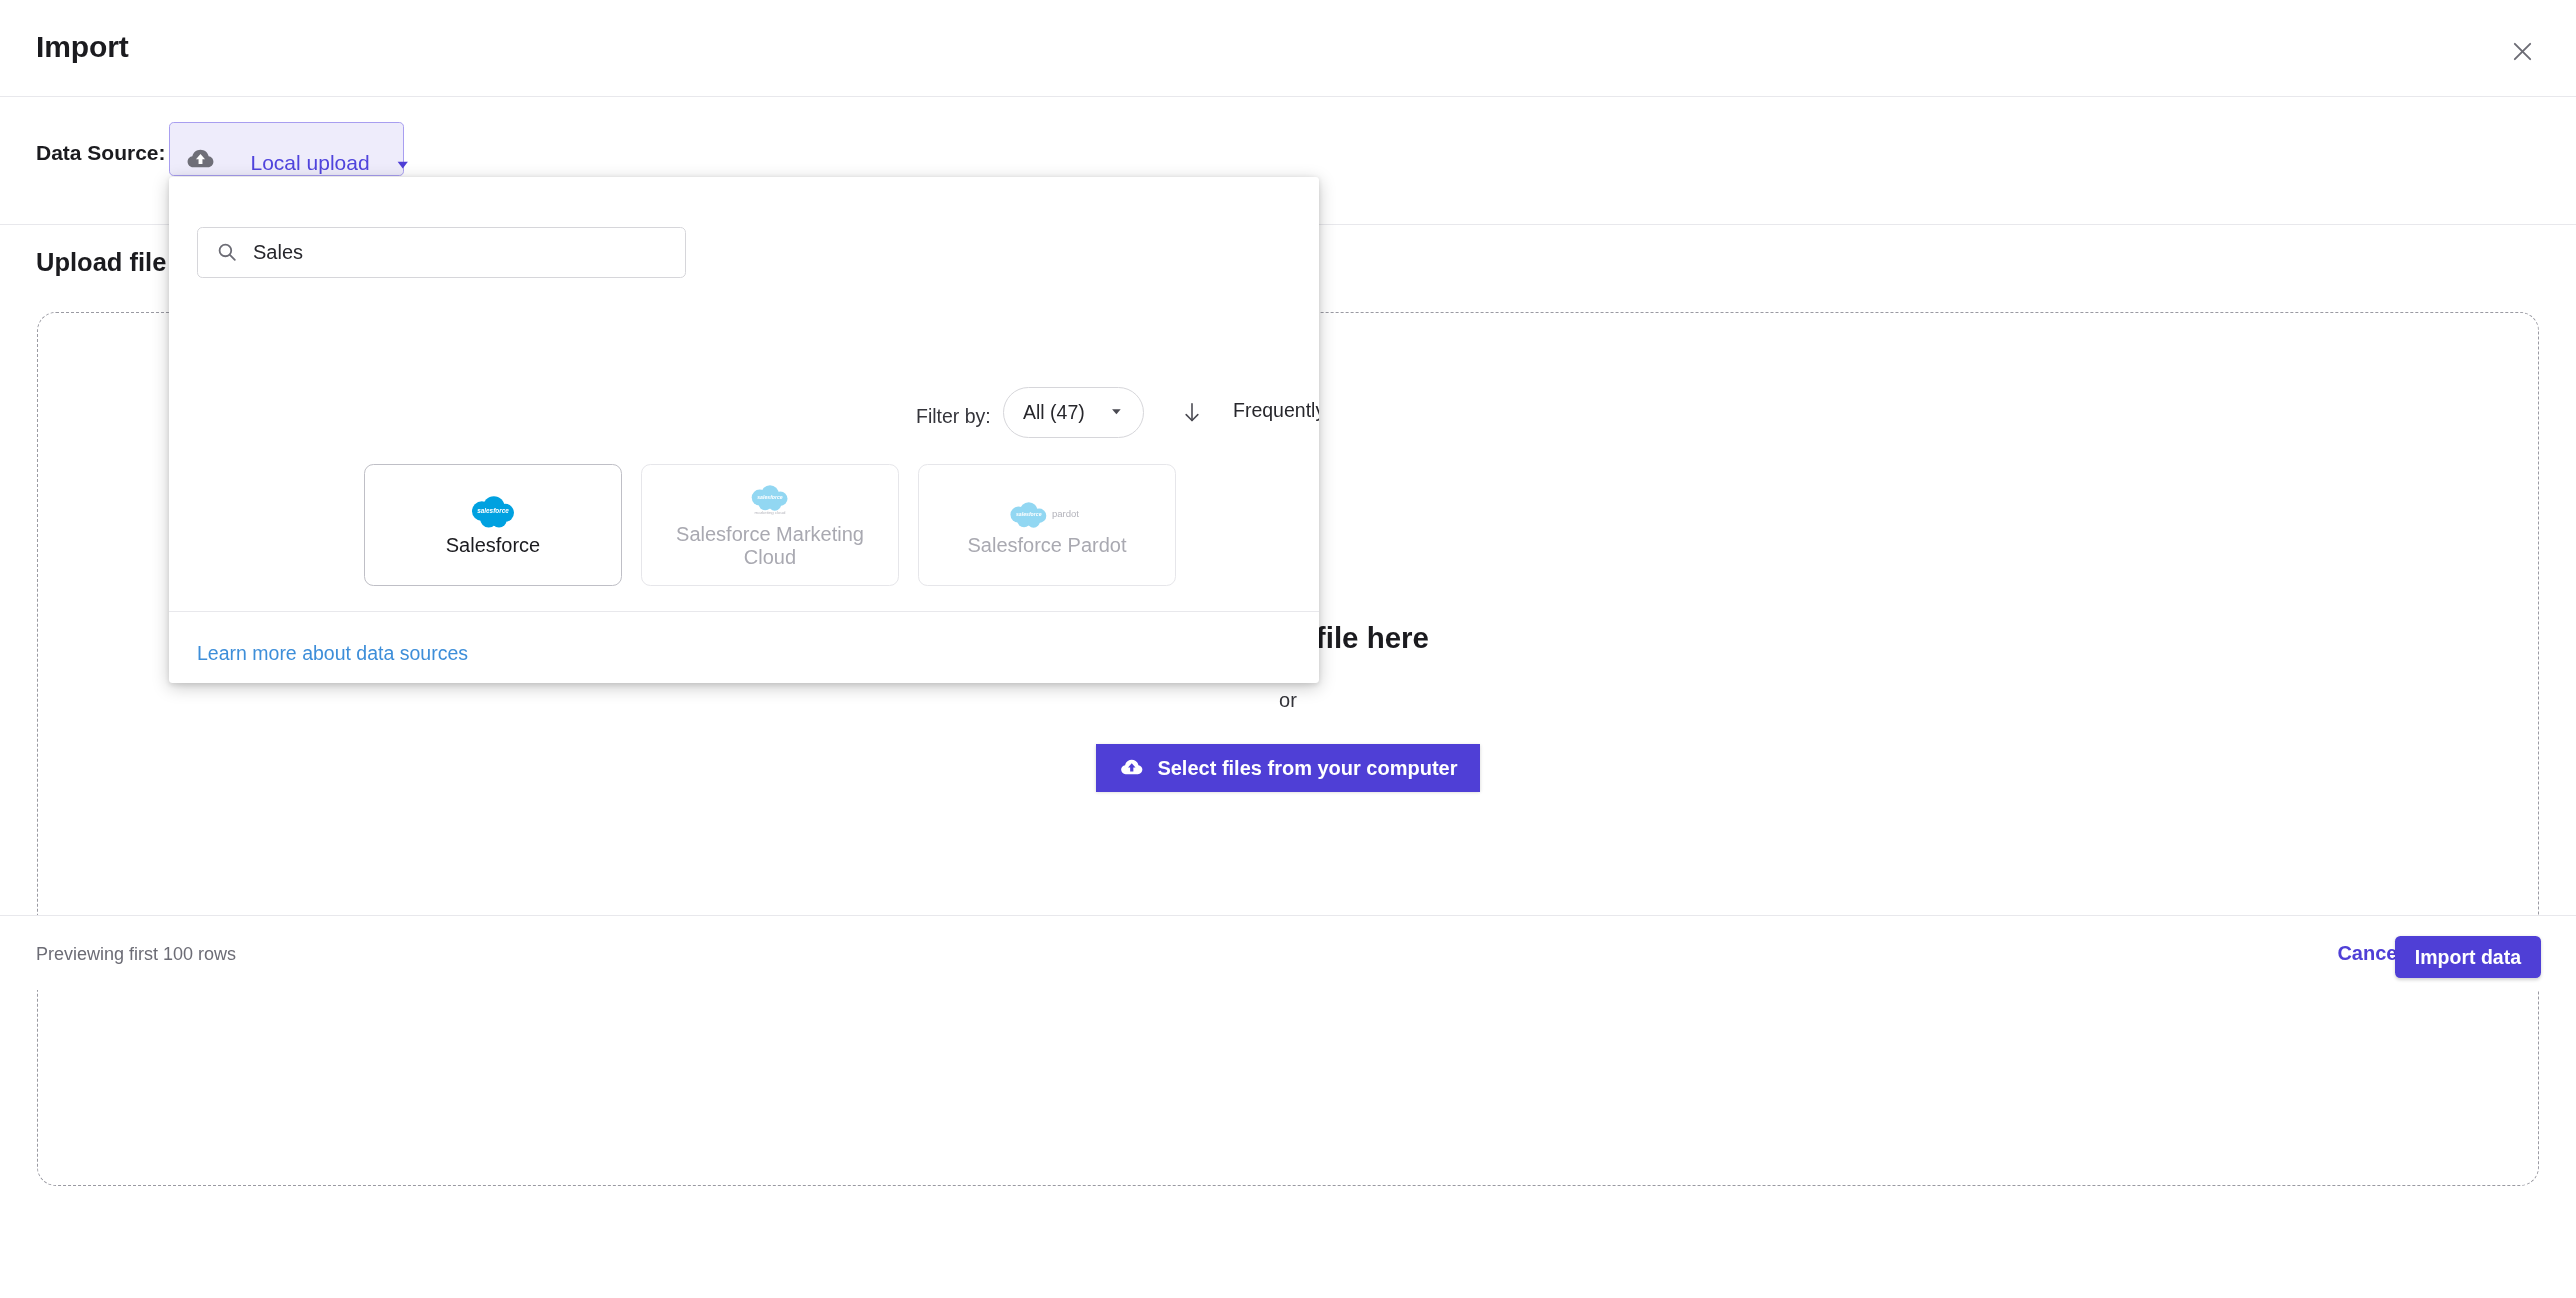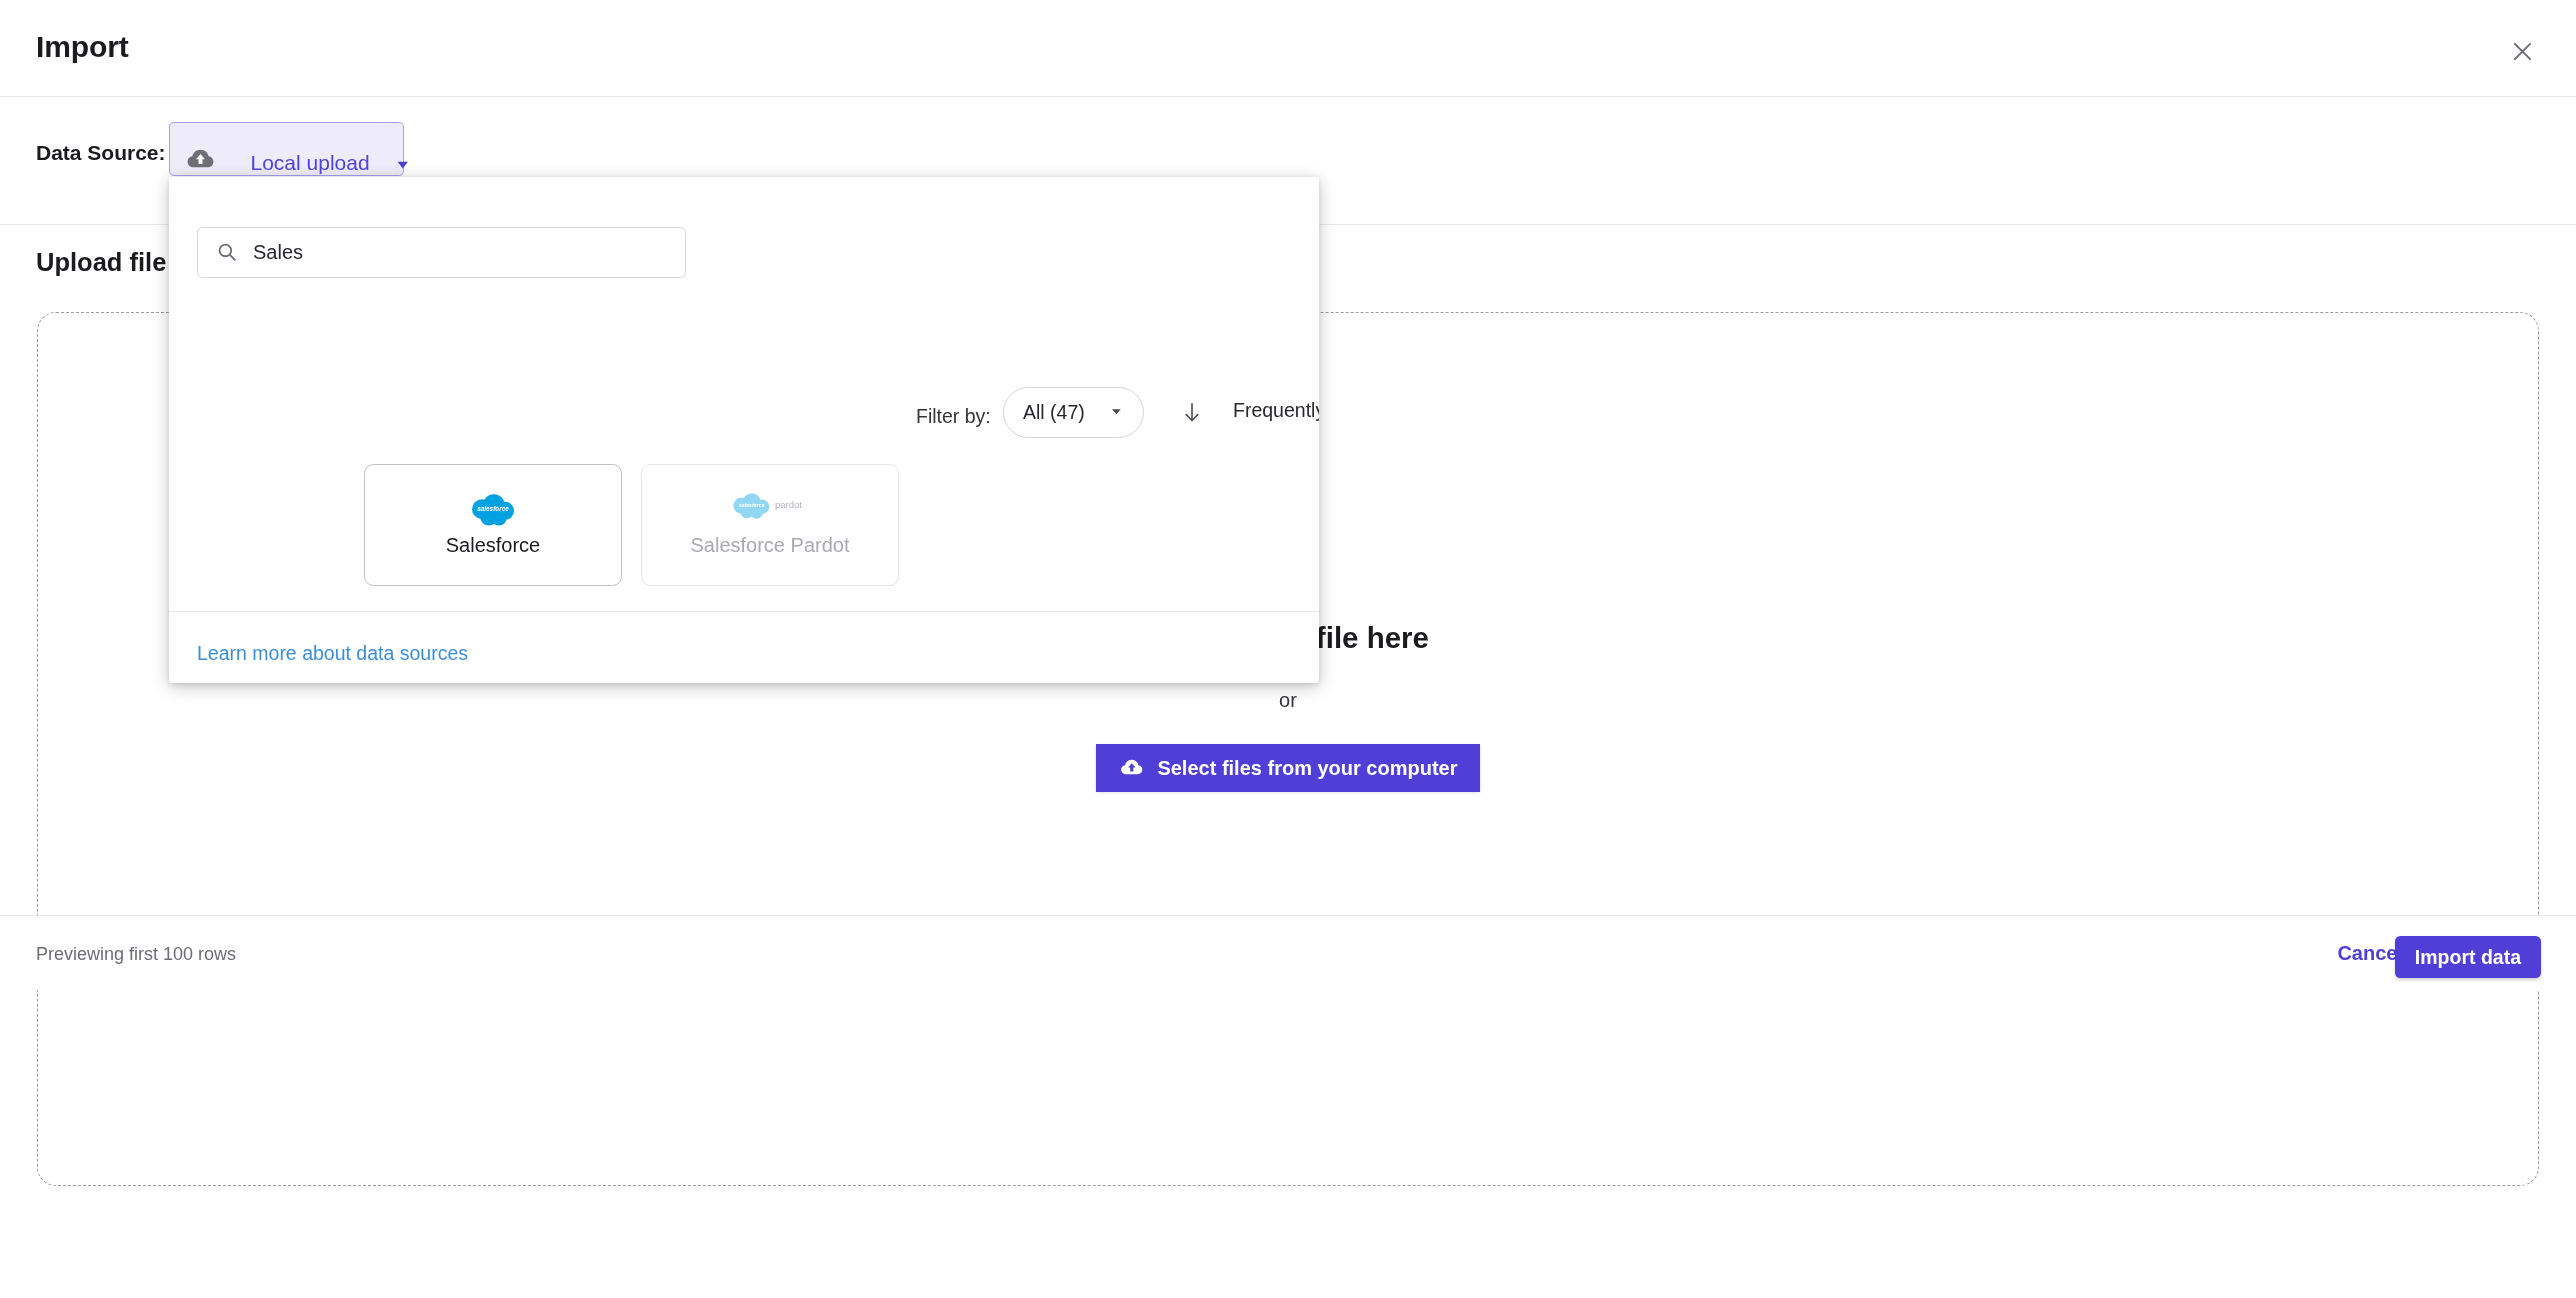--- a/index.html
+++ b/index.html
@@ -318,21 +318,21 @@
     cursor: pointer;
     padding: 8px 13.4px;
   }
   .card.disabled {
     border-color: #e6e6ea;
     cursor: default;
   }
   .card-logo {
     height: 38px;
     display: flex;
-    align-items: flex-start;
+    align-items: flex-end;
     justify-content: center;
     margin-bottom: 4px;
   }
   .card-label {
     font-size: 20px;
     color: #1b1b1f;
     text-align: center;
     line-height: 1.16;
   }
   .card.disabled .card-label { color: #a9a9b1; }
@@ -454,20 +454,36 @@
               <circle cx="88" cy="44" r="21"></circle>
                 <circle cx="50" cy="58" r="20"></circle>
               <circle cx="74" cy="60" r="18"></circle>
             </g>
             <text x="60" y="45" font-family="Liberation Sans, sans-serif" font-size="15" font-weight="700" font-style="italic" fill="#ffffff" text-anchor="middle">salesforce</text>
           </svg>
         </div>
         <div class="card-label">Salesforce</div>
       </div>
 
+      <div class="card disabled">
+        <div class="card-logo">
+          <svg width="50" height="35" viewBox="0 0 120 88">
+            <g fill="#92d7f2">
+              <circle cx="34" cy="34" r="20"></circle>
+                <circle cx="60" cy="25" r="22"></circle>
+              <circle cx="86" cy="37" r="18"></circle>
+                <circle cx="48" cy="49" r="17"></circle>
+              <circle cx="72" cy="51" r="16"></circle>
+            </g>
+            <text x="60" y="37" font-family="Liberation Sans, sans-serif" font-size="13" font-weight="700" font-style="italic" fill="#ffffff" text-anchor="middle">salesforce</text>
+            <text x="60" y="76" font-family="Liberation Sans, sans-serif" font-size="11" fill="#b6b6bd" text-anchor="middle">marketing cloud</text>
+          </svg>
+        </div>
+        <div class="card-label">Salesforce Marketing Cloud</div>
+      </div>
 
       <div class="card disabled">
         <div class="card-logo">
           <svg width="85" height="29.5" viewBox="0 0 210 74">
             <g fill="#92d7f2">
               <circle cx="32" cy="34" r="20"></circle>
                 <circle cx="58" cy="25" r="22"></circle>
               <circle cx="84" cy="37" r="18"></circle>
                 <circle cx="46" cy="49" r="17"></circle>
               <circle cx="70" cy="51" r="16"></circle>

